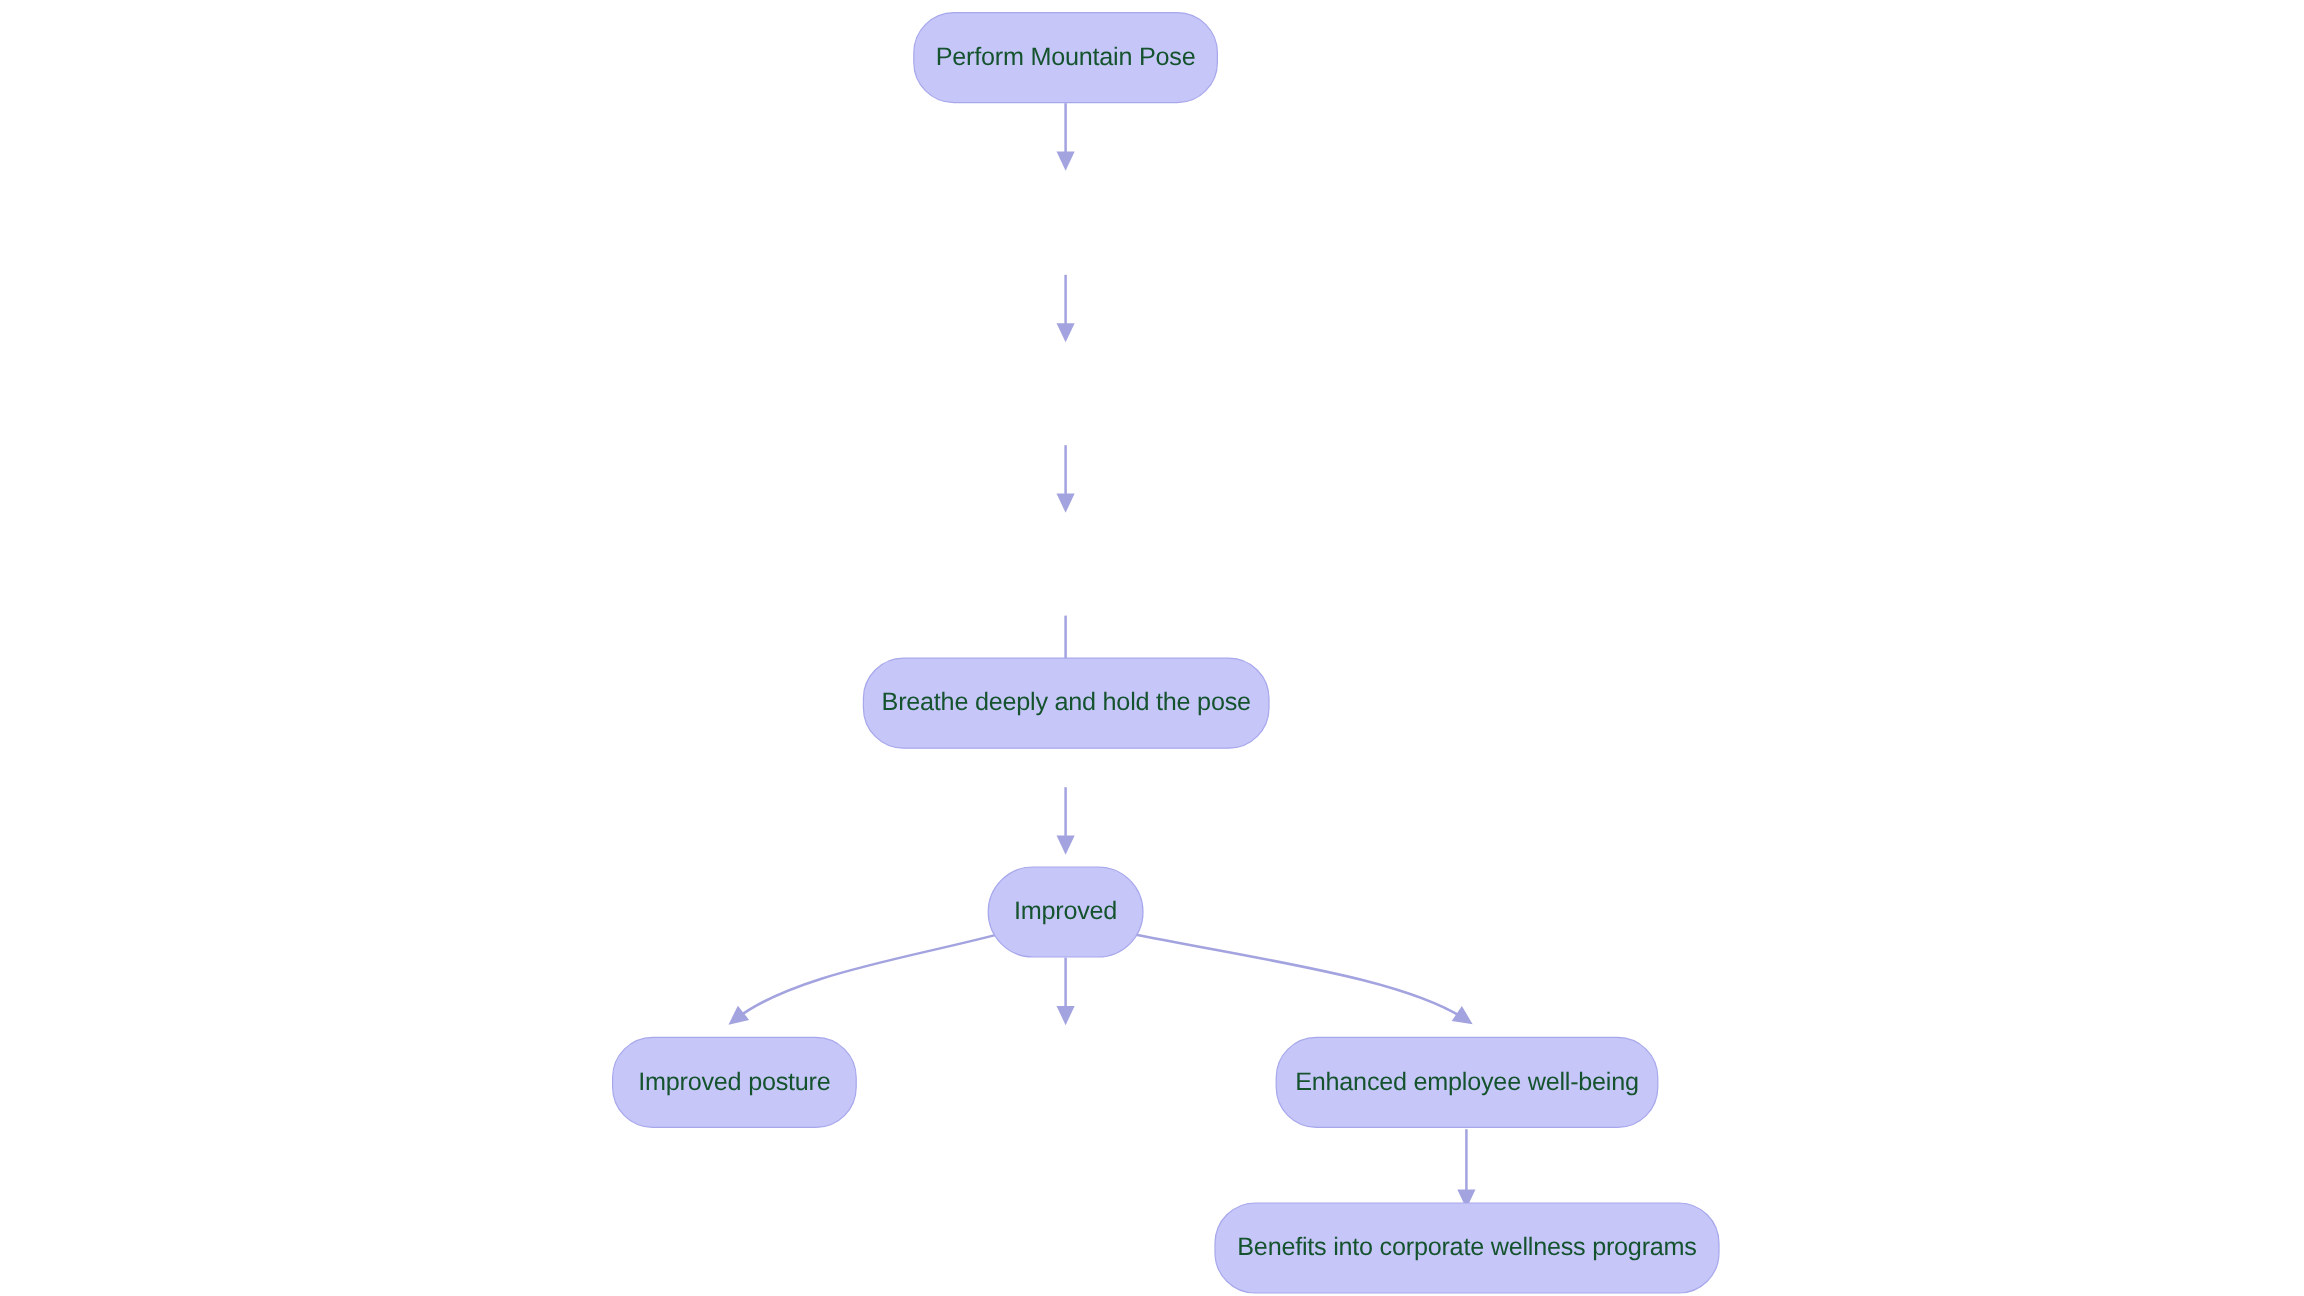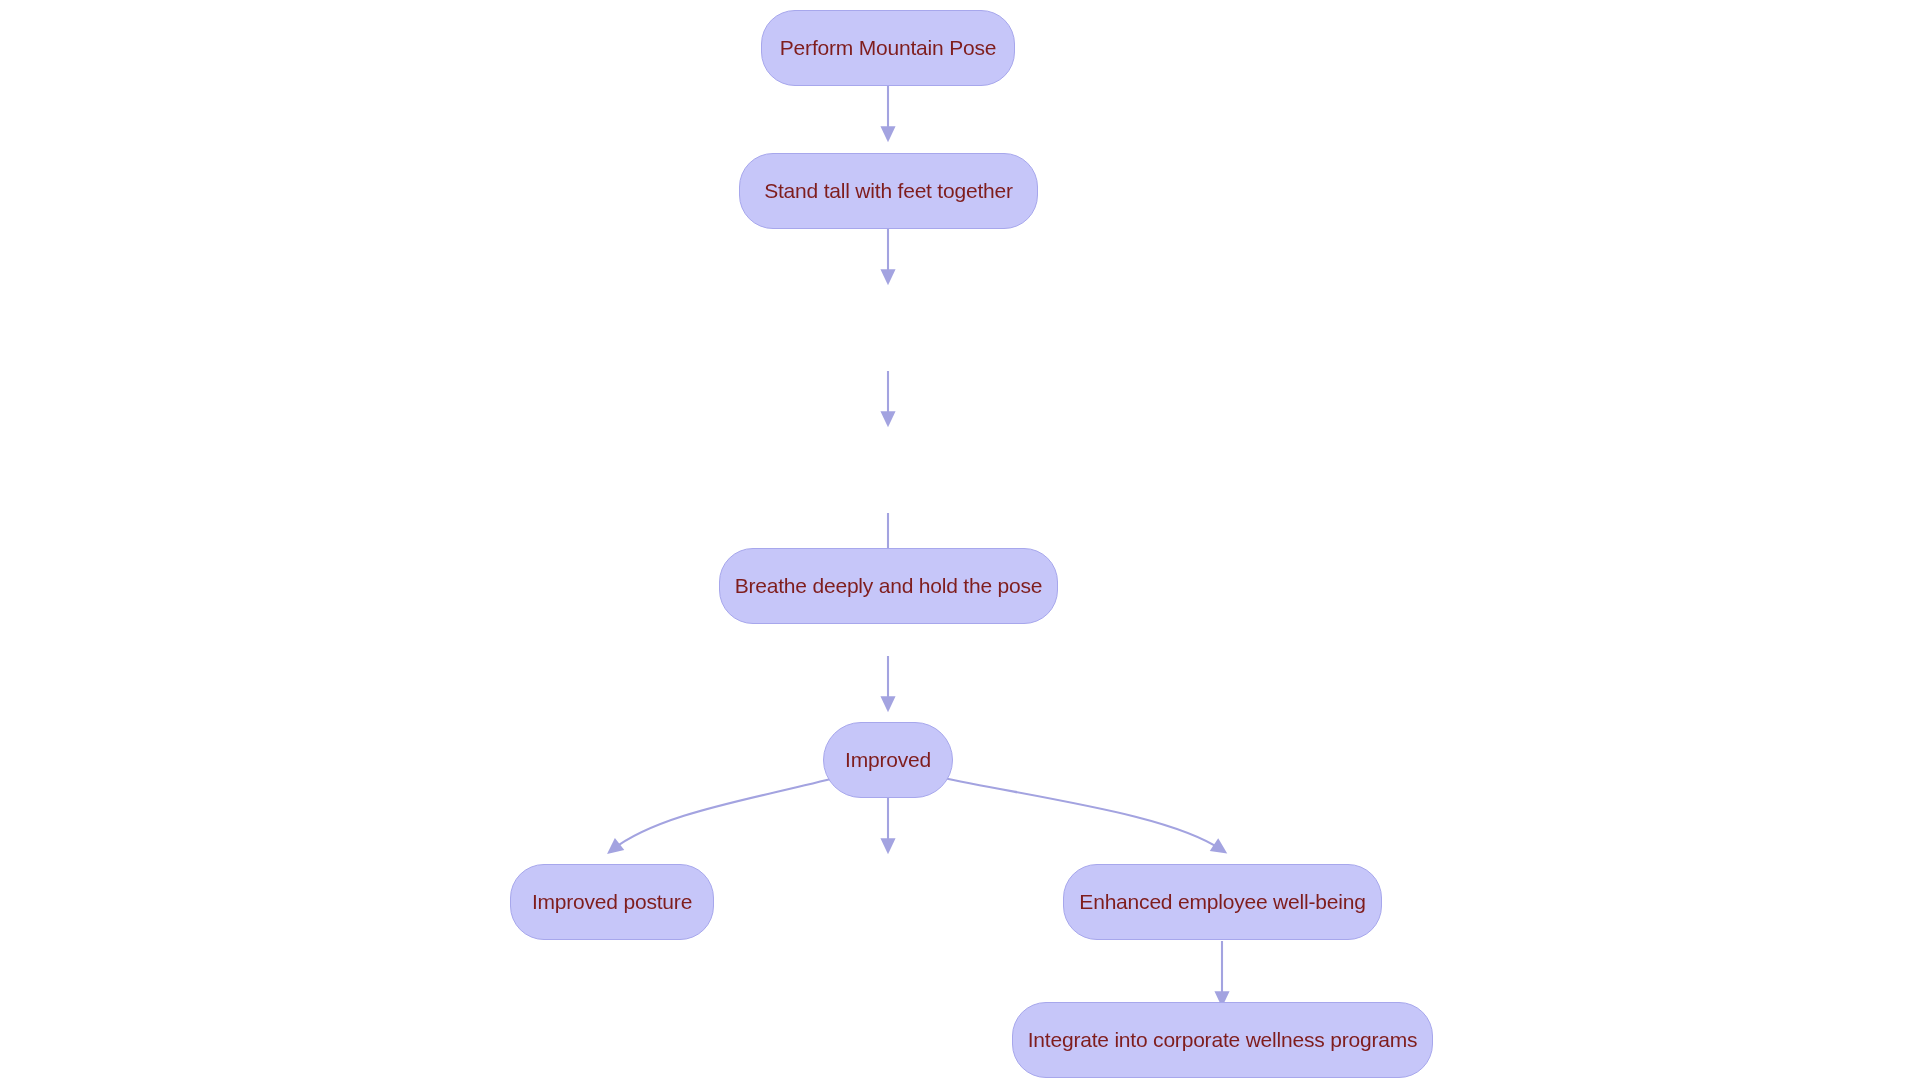--- a/index.html
+++ b/index.html
@@ -29,21 +29,21 @@
   }
   .node {
     position: absolute;
     box-sizing: border-box;
     display: flex;
     align-items: center;
     justify-content: center;
     background: #c6c6f9;
     border: 1.6px solid #a7a7ec;
     border-radius: 34px;
-    color: #7f1d1d;
+    color: #14532d;
     font-size: 21px;
     font-weight: 400;
     letter-spacing: -0.2px;
     line-height: 1.1;
     white-space: nowrap;
     text-align: right;
   }
   .node.node-decision {
     border-radius: 44px;
   }
@@ -74,23 +74,20 @@
       <path d="M 888 798 L 888 848"></path>
       <path d="M 938 777 C 1050 800, 1170 815, 1222 850"></path>
       <path d="M 1222 941 L 1222 1001"></path>
     </g>
   </svg>
 
   <div class="node" style="left:761px; top:10px; width:254px; height:76px;">
     <span class="node-label">Perform Mountain Pose</span>
   </div>
 
-  <div class="node" style="left:739px; top:153px; width:299px; height:76px;">
-    <span class="node-label">Stand tall with feet together</span>
-  </div>
 
 
 
   <div class="node" style="left:719px; top:548px; width:339px; height:76px;">
     <span class="node-label">Breathe deeply and hold the pose</span>
   </div>
 
   <div class="node node-decision" style="left:823px; top:722px; width:130px; height:76px;">
     <span class="node-label">Improved</span>
   </div>
@@ -98,16 +95,16 @@
   <div class="node" style="left:510px; top:864px; width:204px; height:76px;">
     <span class="node-label">Improved posture</span>
   </div>
 
 
   <div class="node" style="left:1063px; top:864px; width:319px; height:76px;">
     <span class="node-label">Enhanced employee well-being</span>
   </div>
 
   <div class="node" style="left:1012px; top:1002px; width:421px; height:76px;">
-    <span class="node-label">Integrate into corporate wellness programs</span>
+    <span class="node-label">Benefits into corporate wellness programs</span>
   </div>
 
 </div>
 
 </body></html>

